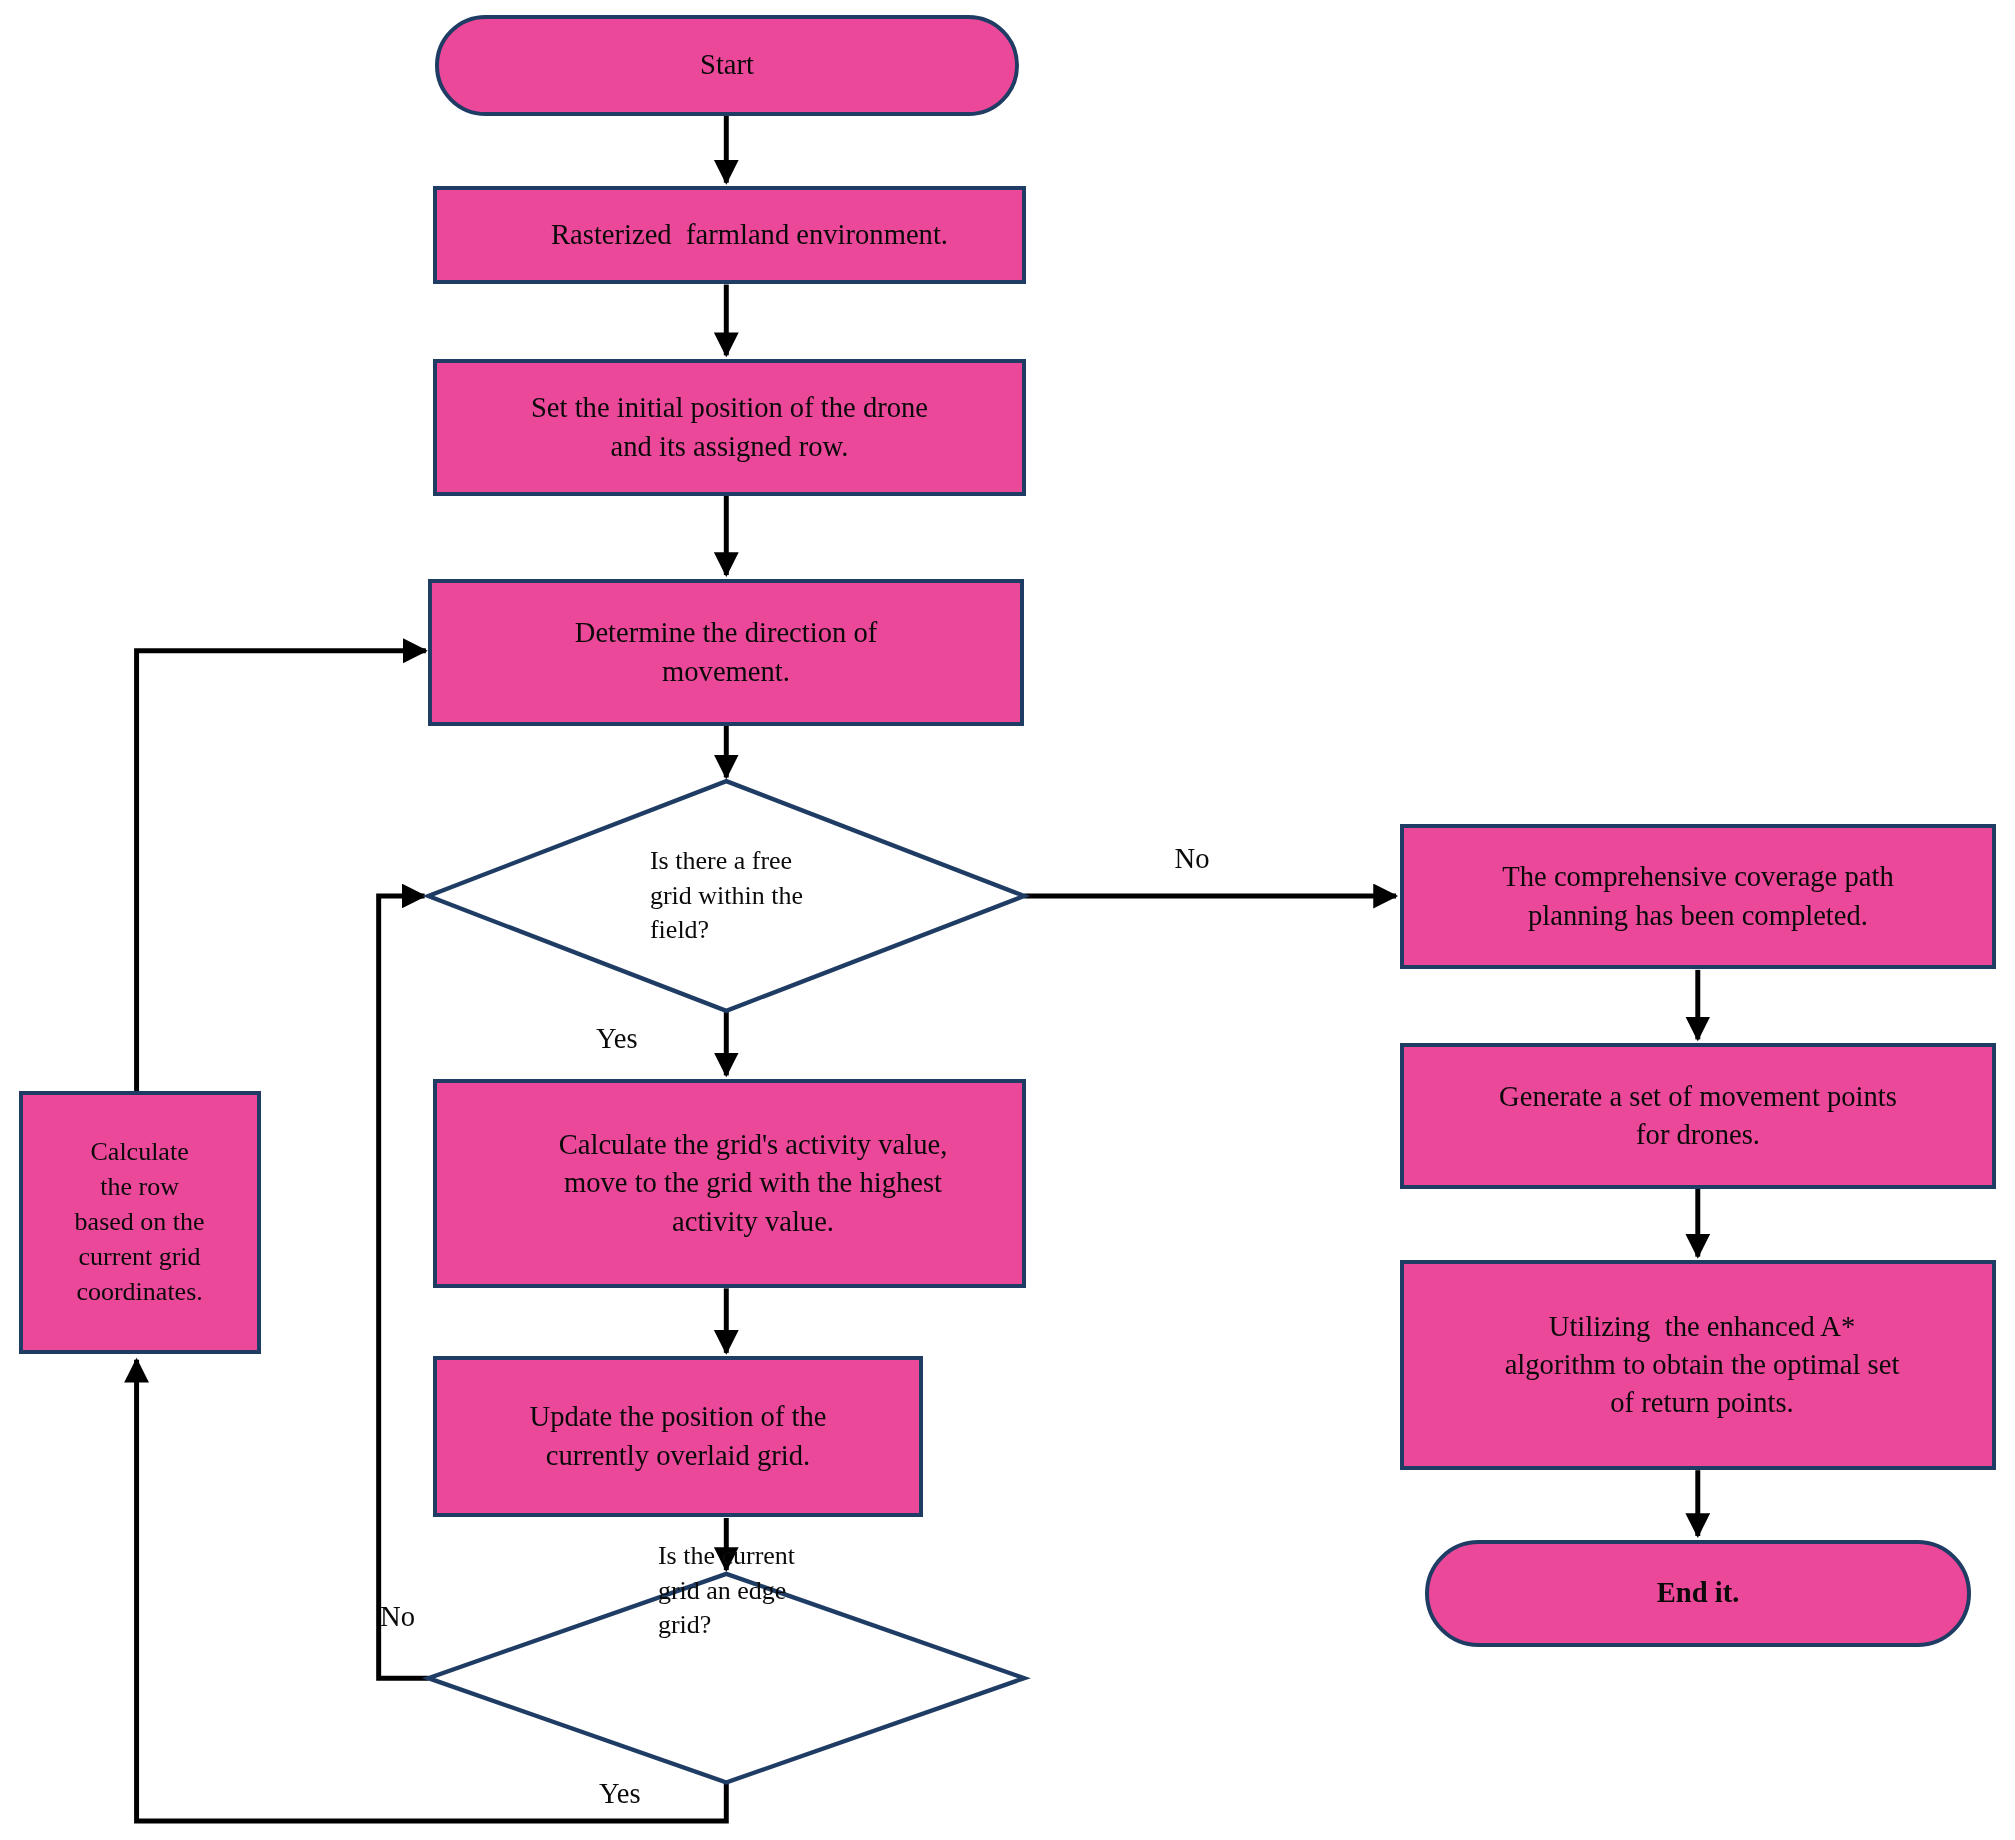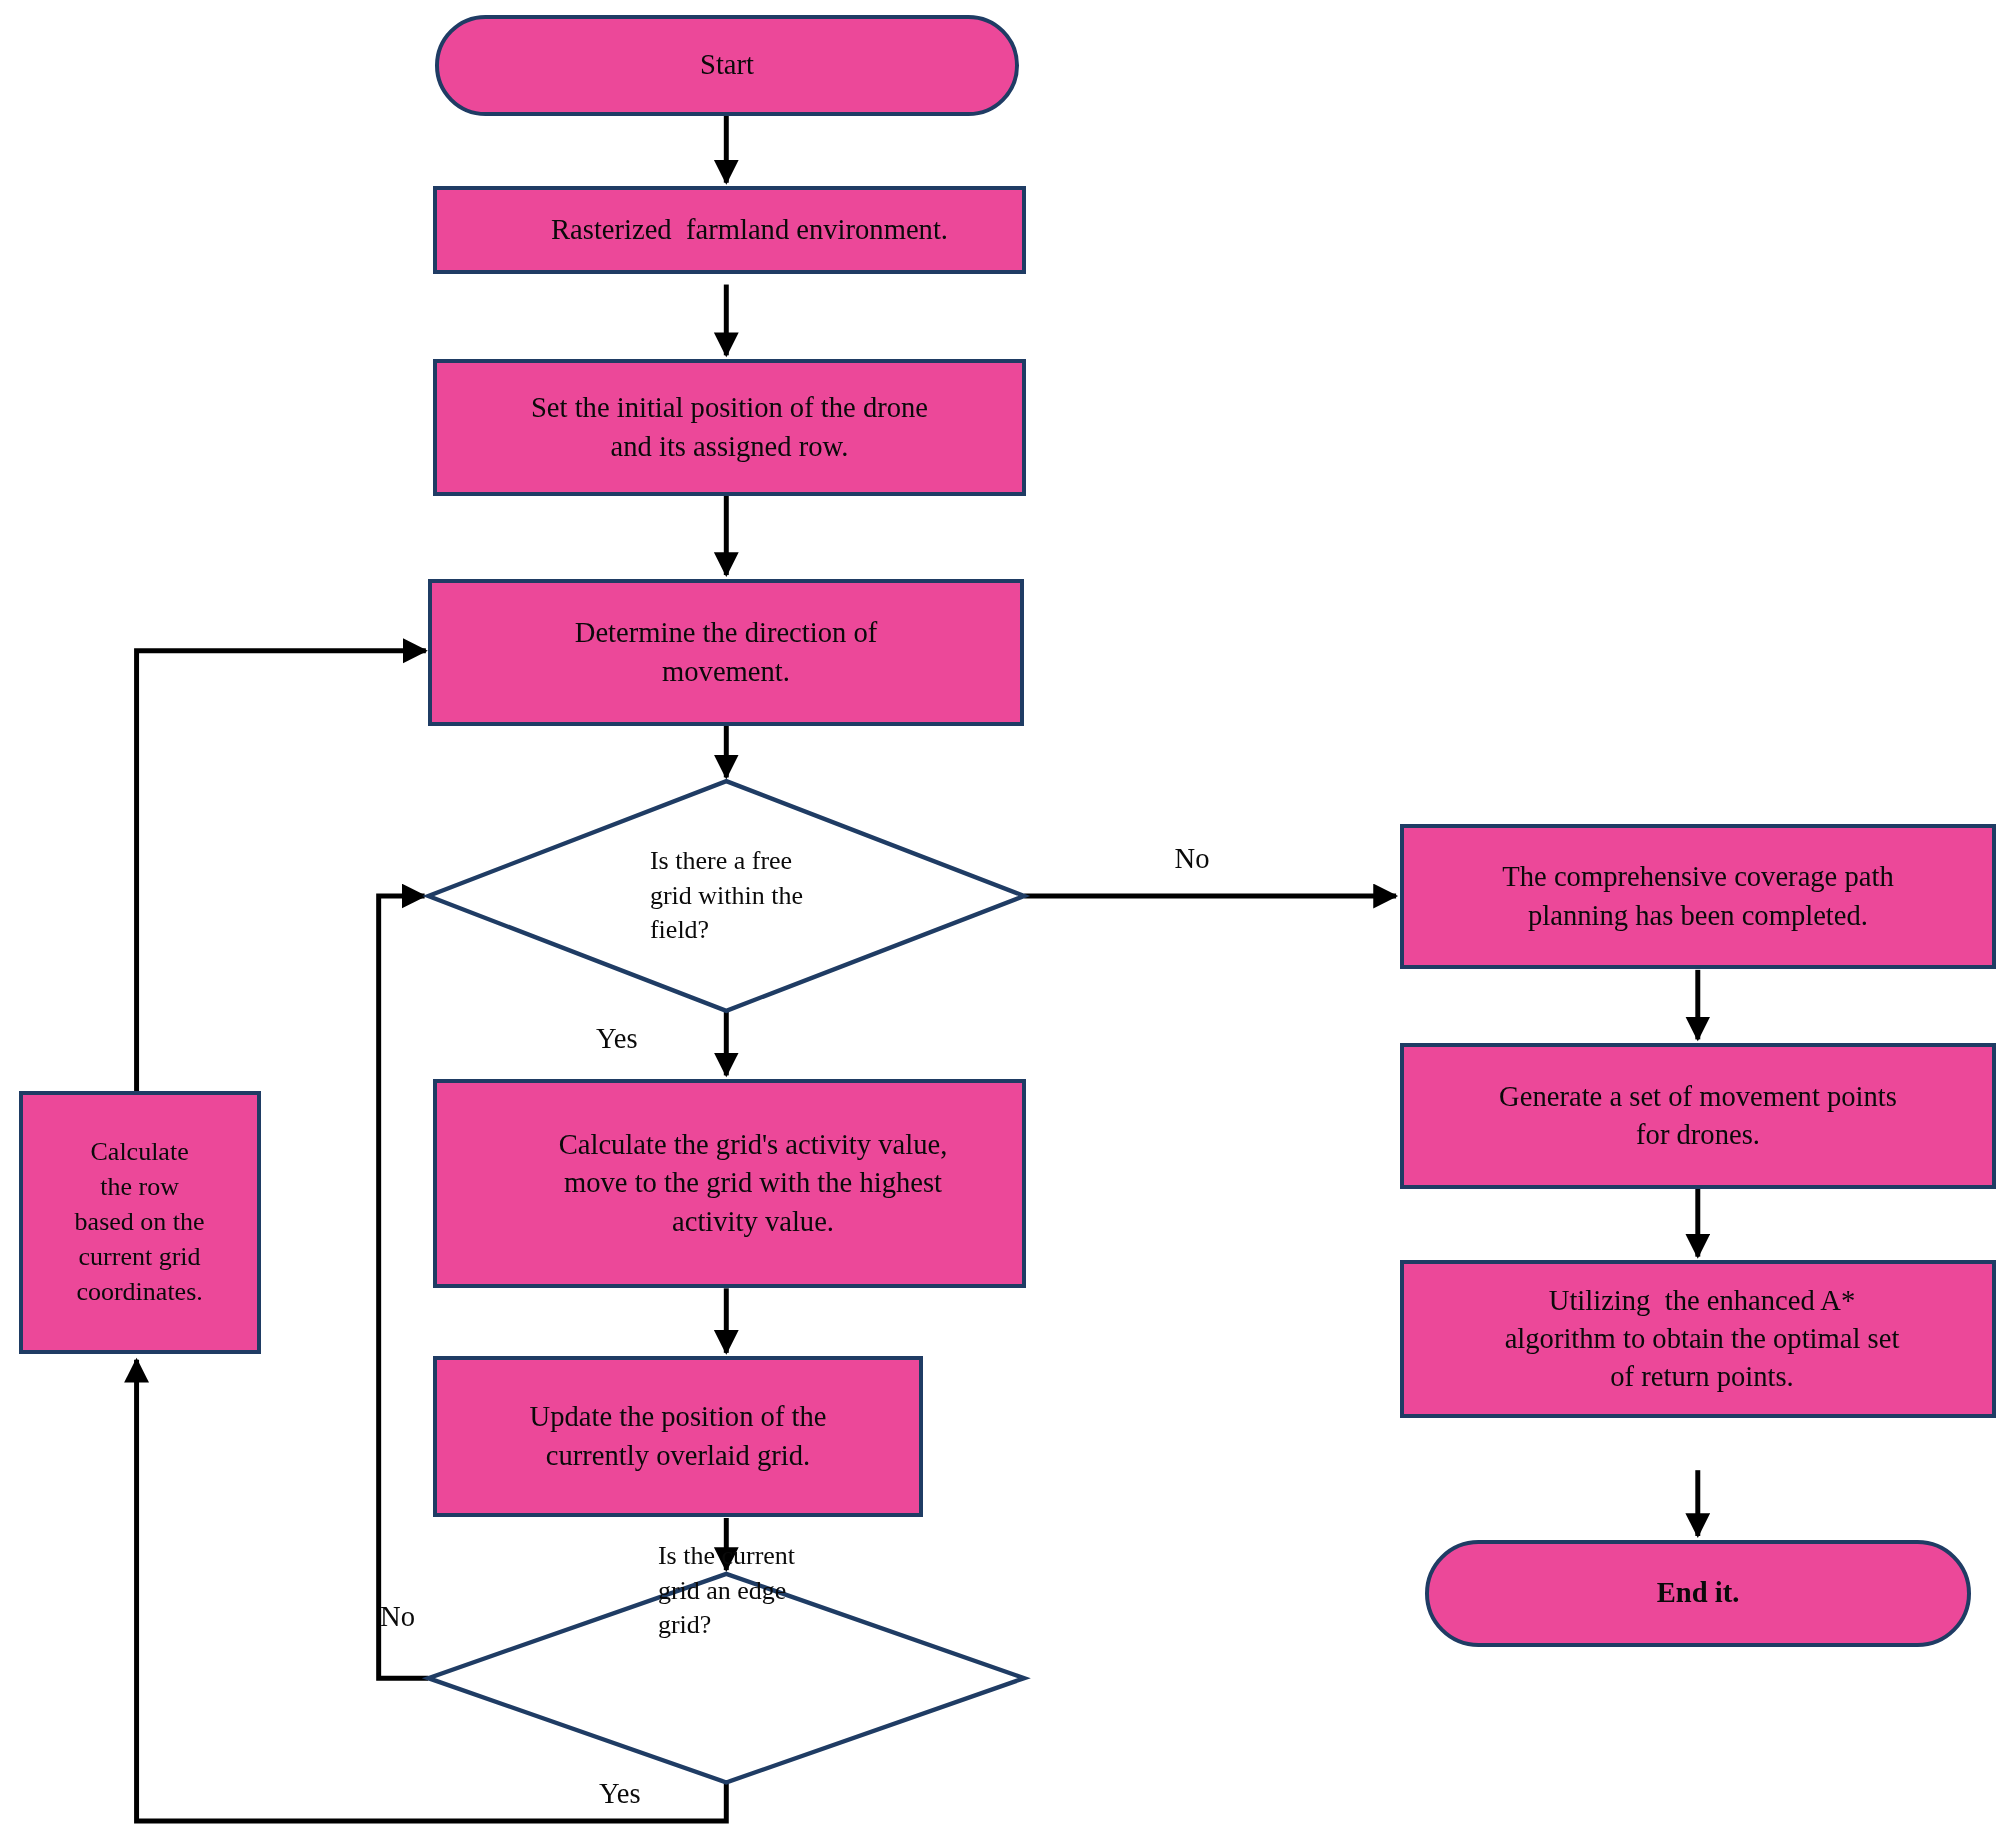--- a/index.html
+++ b/index.html
@@ -91,21 +91,21 @@
   </svg>
 
   <div class="node terminator" style="left:435px; top:15px; width:584px; height:101px;">
     <span class="node-label">Start</span>
   </div>
 
   <div class="node terminator" style="left:1425px; top:1540px; width:546px; height:107px;font-weight:bold;">
     <span class="node-label">End it.</span>
   </div>
 
-  <div class="node" style="left:433px; top:186px; width:593px; height:88px;padding-left:40px;">
+  <div class="node" style="left:433px; top:186px; width:593px; height:98px;padding-left:40px;">
     <span class="node-label">Rasterized  farmland environment.</span>
   </div>
 
   <div class="node" style="left:433px; top:359px; width:593px; height:137px;">
     <span class="node-label">Set the initial position of the drone
 and its assigned row.</span>
   </div>
 
   <div class="node" style="left:428px; top:579px; width:596px; height:147px;">
     <span class="node-label">Determine the direction of
@@ -146,21 +146,21 @@
   <div class="node" style="left:1400px; top:824px; width:596px; height:145px;">
     <span class="node-label">The comprehensive coverage path
 planning has been completed.</span>
   </div>
 
   <div class="node" style="left:1400px; top:1043px; width:596px; height:146px;">
     <span class="node-label">Generate a set of movement points
 for drones.</span>
   </div>
 
-  <div class="node" style="left:1400px; top:1260px; width:596px; height:158px;padding-left:8px;">
+  <div class="node" style="left:1400px; top:1260px; width:596px; height:210px;padding-left:8px;">
     <span class="node-label">Utilizing  the enhanced A*
 algorithm to obtain the optimal set
 of return points.</span>
   </div>
 
   <div class="edge-label center-align" style="left:1130px; top:842px; width:124px;">No</div>
 
   <div class="edge-label right-align" style="left:596px; top:1022px; width:115px;">Yes</div>
 
   <div class="edge-label center-align" style="left:348px; top:1600px; width:99px;">No</div>

